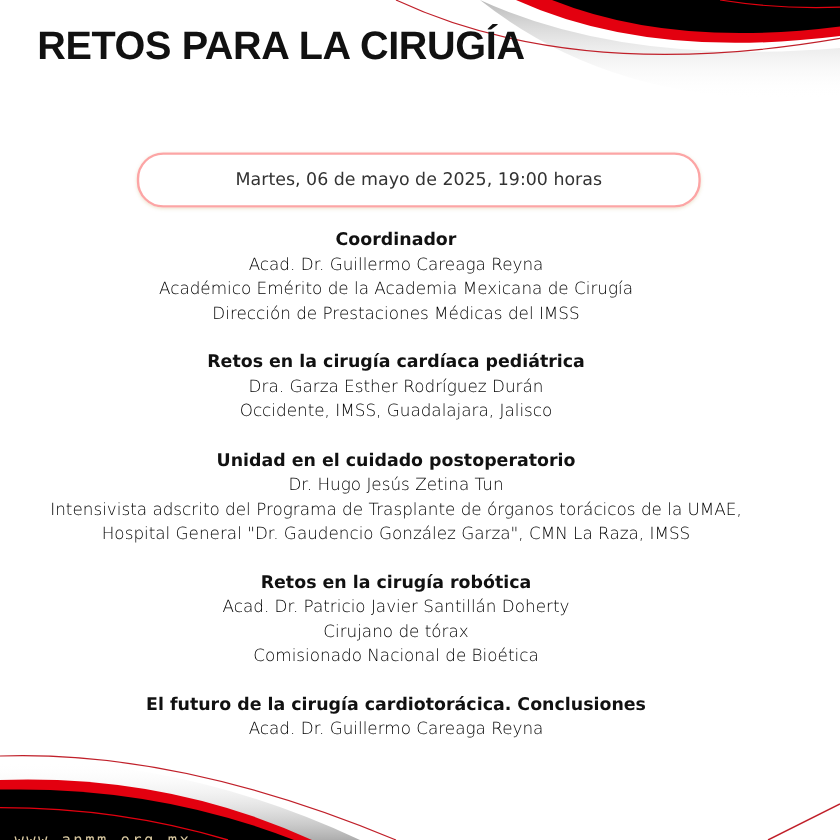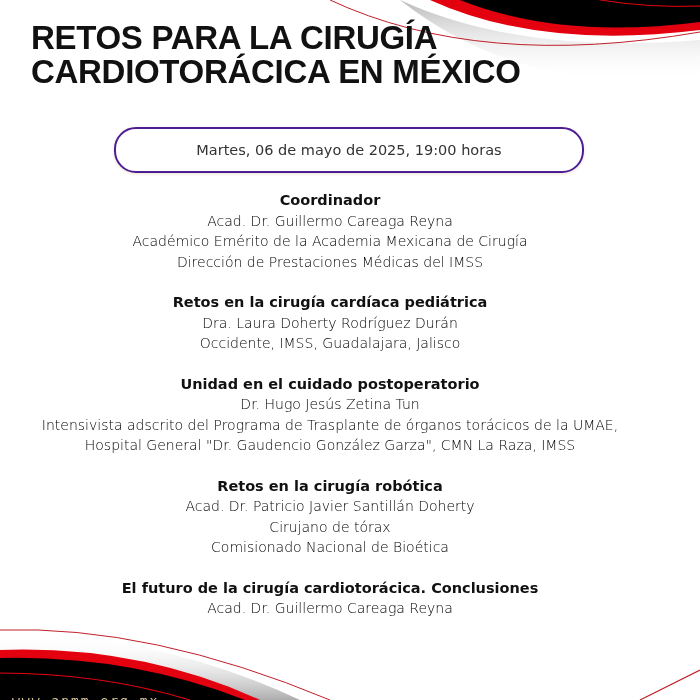--- a/index.html
+++ b/index.html
@@ -1,20 +1,20 @@
 <!DOCTYPE html>
 <html><head>
   <meta charset="utf-8">
   <style>
     html, body { margin:0; padding:0; }
     body { width:700px; height:700px; overflow:hidden; background:#ffffff; position:relative; font-family:"DejaVu Sans", sans-serif; color:#1c1c1c; }
     .deco { position:absolute; left:0; top:0; width:700px; height:700px; pointer-events:none; }
     .title { position:absolute; left:31px; top:21px; margin:0; font-family:"Liberation Sans", sans-serif; font-weight:bold; font-size:33px; line-height:34px; color:#111; letter-spacing:-0.3px; }
     .title span { display:block; }
-    .date-box { position:absolute; left:114px; top:127px; width:470px; height:46px; border:2px solid #4c1d95; border-radius:22px; box-sizing:border-box; display:flex; align-items:center; justify-content:center; font-size:14.5px; color:#333; box-shadow:0 1px 3px rgba(180,140,50,0.25); }
+    .date-box { position:absolute; left:114px; top:127px; width:470px; height:46px; border:2px solid #fca5a5; border-radius:22px; box-sizing:border-box; display:flex; align-items:center; justify-content:center; font-size:14.5px; color:#333; box-shadow:0 1px 3px rgba(180,140,50,0.25); }
     .content { position:absolute; left:0; top:190px; width:660px; text-align:center; }
     .section { margin-bottom:20px; }
     .section .heading { font-weight:bold; font-size:14.5px; line-height:20.5px; color:#111; }
     .section .line { font-size:14px; line-height:20.5px; color:#000000; font-weight:300; }
     .url { position:absolute; left:12px; top:693px; font-family:"DejaVu Sans Mono", monospace; font-size:13px; color:#d8c8a0; letter-spacing:2px; }
   </style>
 </head>
 <body>
 
 <svg class="deco" viewBox="0 0 700 700" xmlns="http://www.w3.org/2000/svg">
@@ -38,37 +38,36 @@
   <path d="M0 635 Q150 630 300 700 L0 700 Z" fill="url(#shadeBot)"></path>
   <path d="M0 650 Q140 645 260 700 L0 700 Z" fill="#e3000f"></path>
   <path d="M0 658 Q130 655 245 700 L0 700 Z" fill="#000"></path>
   <path d="M0 673 Q100 673 190 700" stroke="#e3000f" stroke-width="1.2" fill="none"></path>
   <path d="M0 630 Q150 625 330 700" stroke="#c0202a" stroke-width="1" fill="none"></path>
   <path d="M640 700 Q670 685 700 670" stroke="#c0202a" stroke-width="1.2" fill="none"></path>
 </svg>
 
 <h1 class="title">
   <span>RETOS PARA LA CIRUGÍA</span>
-  <span>CARDIOTORÁCICA EN MÉXICO</span>
 </h1>
 
 <div class="date-box">
   <span>Martes, 06 de mayo de 2025, 19:00 horas</span>
 </div>
 
 <div class="content">
   <div class="section">
     <div class="heading">Coordinador</div>
     <div class="line">Acad. Dr. Guillermo Careaga Reyna</div>
     <div class="line">Académico Emérito de la Academia Mexicana de Cirugía</div>
     <div class="line">Dirección de Prestaciones Médicas del IMSS</div>
   </div>
   <div class="section">
     <div class="heading">Retos en la cirugía cardíaca pediátrica</div>
-    <div class="line">Dra. Laura Doherty Rodríguez Durán</div>
+    <div class="line">Dra. Garza Esther Rodríguez Durán</div>
     <div class="line">Occidente, IMSS, Guadalajara, Jalisco</div>
   </div>
   <div class="section">
     <div class="heading">Unidad en el cuidado postoperatorio</div>
     <div class="line">Dr. Hugo Jesús Zetina Tun</div>
     <div class="line">Intensivista adscrito del Programa de Trasplante de órganos torácicos de la UMAE,</div>
     <div class="line">Hospital General "Dr. Gaudencio González Garza", CMN La Raza, IMSS</div>
   </div>
   <div class="section">
     <div class="heading">Retos en la cirugía robótica</div>

